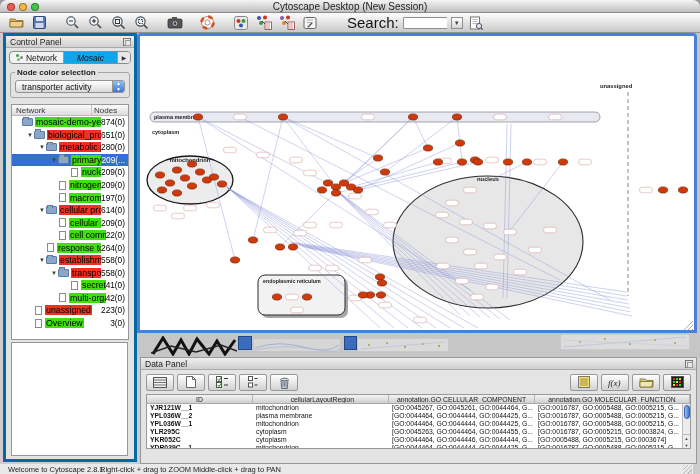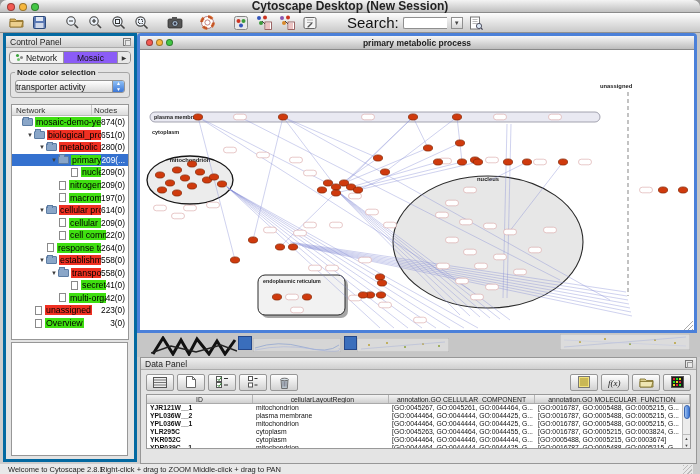--- a/index.html
+++ b/index.html
@@ -3,21 +3,21 @@
 <meta charset="utf-8">
 <style>
   * { box-sizing: border-box; margin: 0; padding: 0; }
   html,body { width:700px; height:474px; font-family:"Liberation Sans",sans-serif; }
   body { position:relative; background:#9a9a9a; overflow:hidden; }
   .app { position:absolute; inset:0; background:#cdcdcd; border-radius:7px 7px 0 0; overflow:hidden; }
 
   
   .titlebar { position:absolute; top:0; left:0; right:0; height:13px;
     background:linear-gradient(#f4f4f4,#bfbfbf); border-bottom:1px solid #8a8a8a; border-radius:7px 7px 0 0; }
-  .titlebar .ttl { text-align:center; font-size:12px; font-weight:bold; color:#222; line-height:13px; }
+  .titlebar .ttl { text-align:center; font-size:10px; font-weight:normal; color:#222; line-height:13px; }
   .tl { position:absolute; top:2.5px; width:8px; height:8px; border-radius:50%; border:0.5px solid rgba(0,0,0,.35); }
   .tl.r { left:7px;  background:#f25a52; }
   .tl.y { left:19px; background:#f6b73c; }
   .tl.g { left:31px; background:#43c644; }
 
   
   .toolbar { position:absolute; top:13px; left:0; right:0; height:20px;
     background:linear-gradient(#fdfdfd,#c9c9c9); border-bottom:1px solid #919191;
     display:flex; align-items:center; padding:0 7px; gap:4px; }
   .tbtn { width:19px; height:17px; display:flex; align-items:center; justify-content:center; flex:none; }
@@ -32,32 +32,32 @@
   .control-panel { position:absolute; left:3px; top:33px; width:134px; height:429px;
     background:#e3e3e3; border:3px solid #0369a1; }
   .panel-title { height:12px; background:linear-gradient(#efefef,#cfcfcf); border-bottom:1px solid #ababab;
     font-size:8.5px; color:#222; padding-left:4px; line-height:12px; position:relative; }
   .float-btn { position:absolute; right:3px; top:2px; width:8px; height:8px; border:1px solid #777; background:#e8e8e8; }
   .float-btn::after { content:""; position:absolute; left:1px; top:1px; width:4px; height:4px; border:1px solid #999; }
 
   .cp-tabs { margin:3px 3px 0; display:flex; border:1px solid #8a8a8a; border-radius:4px; overflow:hidden;
     height:13px; background:#f3f3f3; font-size:8.5px; }
   .cp-tab { flex:1; display:flex; align-items:center; justify-content:center; gap:3px; border-right:1px solid #9b9b9b; color:#111; }
-  .cp-tab.sel { background:#8b5cf6; }
+  .cp-tab.sel { background:#0ea5e9;font-style:italic; }
   .cp-tab-arrow { width:12px; display:flex; align-items:center; justify-content:center; font-size:6px; color:#333; background:#e8e8e8; }
   .net-tab-icon { width:7px; height:7px; position:relative; }
   .net-tab-icon i { position:absolute; width:3px; height:3px; border-radius:50%; }
   .net-tab-icon i:nth-child(1){ left:0; top:0; background:#3aa33a; }
   .net-tab-icon i:nth-child(2){ right:0; top:2px; background:#8a8a8a; }
   .net-tab-icon i:nth-child(3){ left:1px; bottom:0; background:#6fc06f; }
 
   .groupbox { margin:8px 4px 0; border:1px solid #a5a5a5; border-radius:3px; padding:7px 4px 4px; position:relative; }
   .gb-label { position:absolute; top:-5px; left:4px; background:#e3e3e3; font-size:8px; font-weight:bold; color:#222; padding:0 2px; }
   .combo { height:13px; border:1px solid #949494; border-radius:3px; background:linear-gradient(#fff,#d9d9d9);
-    font-size:8.5px; color:#111; line-height:12px; position:relative; }
+    font-size:8.5px; color:#111; line-height:12px; padding-left:6px; position:relative; }
   .combo-cap { position:absolute; right:0px; top:0px; bottom:0px; width:12px; border-left:1px solid #949494;
     border-radius:0 2px 2px 0; background:linear-gradient(#8fc1f7,#3b76d6); color:#fff; text-align:center; }
   .combo-cap span { display:block; font-size:5px; line-height:5.5px; }
 
   .check-row { display:flex; align-items:center; gap:4px; margin:7px 7px 0; font-size:9px; color:#111; }
   .checkbox { width:10px; height:10px; border-radius:2px; border:1px solid #2a57a8;
     background:linear-gradient(#6fa5e8,#2f63c0); color:#fff; font-size:8px; line-height:9px; text-align:center; flex:none; }
 
   .tree-panel { position:absolute; left:5px; right:5px; top:68px; height:236px; background:#fff;
     border:1px solid #979797; overflow:hidden; }
@@ -417,26 +417,20 @@
       <circle cx="20" cy="8" r="1" fill="#b9a23a"></circle>
         <circle cx="45" cy="5" r="1" fill="#b9a23a"></circle>
         <circle cx="70" cy="10" r="1" fill="#8aa03a"></circle>
         <circle cx="95" cy="6" r="1" fill="#b9a23a"></circle>
         <circle cx="115" cy="9" r="1" fill="#b9a23a"></circle>
       <path d="M4 13 L126 3" stroke="#b0b8d8" stroke-width="0.6"></path>
         <path d="M4 6 L126 12" stroke="#c0c6e0" stroke-width="0.5"></path>
     </svg>
 
     <div class="netwin">
-      <div class="nw-title">
-        <span class="tl r"></span>
-        <span class="tl y"></span>
-        <span class="tl g"></span>
-        <div class="ttl">primary metabolic process</div>
-      </div>
       <div class="nw-canvas">
         <svg id="net-svg" width="554" height="283" viewBox="0 0 554 283">
             <rect x="10" y="62" width="450" height="10" rx="5" fill="#e9e9f2" stroke="#8d8d9d" stroke-width="0.8"></rect>
             <text x="14" y="69.2" font-size="5.5" text-anchor="start" fill="#1a1a1a" font-weight="bold">plasma membrane</text>
             <text x="12" y="84" font-size="5.5" text-anchor="start" fill="#1a1a1a" font-weight="bold">cytoplasm</text>
             <ellipse cx="50" cy="130" rx="43" ry="24" fill="#ececec" stroke="#161616" stroke-width="1.3"></ellipse>
             <text x="50" y="112" font-size="5.8" text-anchor="middle" fill="#1a1a1a" font-weight="bold">mitochondrion</text>
             <ellipse cx="348" cy="192" rx="95" ry="66" fill="#e7e7e7" stroke="#2a2a2a" stroke-width="1.1"></ellipse>
             <text x="348" y="131" font-size="5.8" text-anchor="middle" fill="#1a1a1a" font-weight="bold">nucleus</text>
             <rect x="121" y="228" width="87" height="40" rx="7" fill="rgba(0,0,0,0.35)"></rect>

